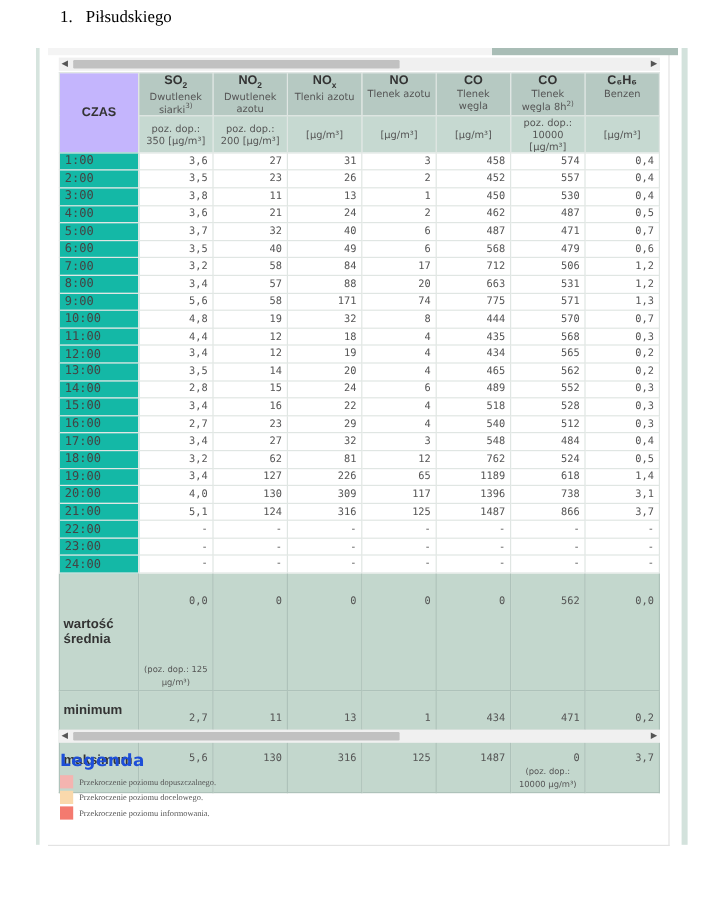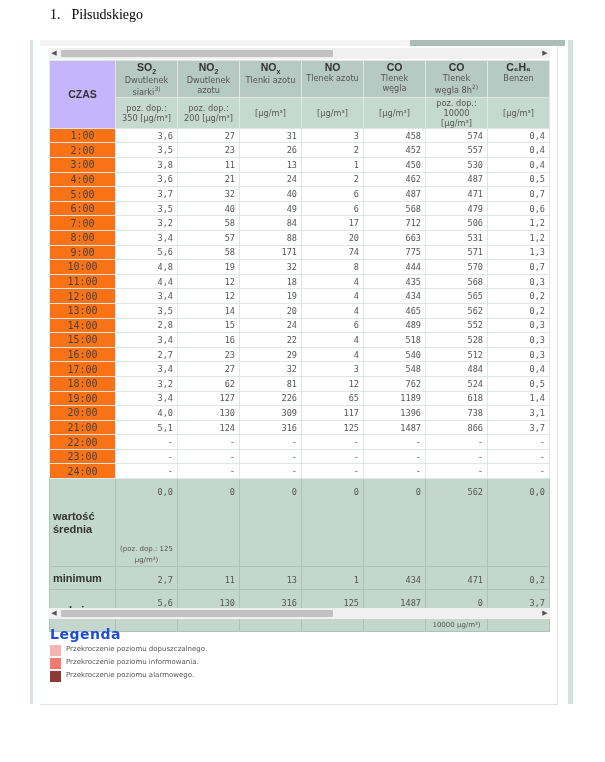--- a/index.html
+++ b/index.html
@@ -15,29 +15,29 @@
   .scrollbar .thumb { position:absolute; top:2px; height:7px; background:#c1c1c1; border-radius:1px; }
   .scrollbar .arrow { position:absolute; top:0; width:10px; height:11px; font-size:7px; line-height:11px; text-align:center; color:#555; }
   .sb-top { left:49px; top:48px; width:501px; }
   .sb-bottom { left:49px; top:608px; width:501px; }
   table.data { position:absolute; left:49px; top:60px; border-collapse:collapse; font-size:8.2px; color:#333; }
   table.data td, table.data th { border:1px solid #e0e6e3; padding:0 4px; }
   th.hdr { background:#b6c9c2; font-weight:normal; vertical-align:top; text-align:center; padding:3px 2px; color:#555; border-color:#a7bbb3; }
   th.hdr .sym { display:block; font-weight:bold; font-size:10.5px; color:#333; font-family:"Liberation Sans", sans-serif; }
   th.czas { background:#c4b5fd; color:#333; font-weight:bold; font-size:10.5px; vertical-align:middle; font-family:"Liberation Sans", sans-serif; border-color:#a7bbb3; }
   th.unit { background:#c6d9d1; font-weight:normal; color:#555; text-align:center; padding:3px 2px; border-color:#b3c7bf; }
-  td.time { background:#f97316; text-align:center; font-family:"DejaVu Sans Mono", monospace; font-size:10px; color:#444; padding:0 3px; height:13.6px; border-color:#d4e1db; }
+  td.time { background:#14b8a6; text-align:left; font-family:"DejaVu Sans Mono", monospace; font-size:10px; color:#444; padding:0 3px; height:13.6px; border-color:#d4e1db; }
   td.val { text-align:right; font-family:"DejaVu Sans Mono", monospace; font-size:8.6px; color:#555; height:13.6px; }
   tr.stat td { background:#c3d7cd; vertical-align:top; border-color:#aec2ba; }
   tr.stat td.label { text-align:left; font-weight:bold; font-family:"Liberation Sans", sans-serif; font-size:11px; color:#333; vertical-align:middle; padding:0 3px; }
-  tr.stat td.val { padding-top:8px; }
+  tr.stat td.val { padding-top:18px; }
   .note { display:block; font-family:"DejaVu Sans", sans-serif; font-size:7px; color:#555; margin-top:1px; white-space:nowrap; }
   .legend { position:absolute; left:50px; top:626px; }
   .legend h2 { margin:0 0 3px 0; font-family:"DejaVu Sans", sans-serif; font-weight:bold; font-size:14px; color:#1d4ed8; letter-spacing:0.5px; }
-  .legend .item { display:flex; align-items:flex-start; height:13px; font-size:7px; color:#555; }
+  .legend .item { display:flex; align-items:center; height:13px; font-size:7px; color:#555;font-family:Liberation Serif, serif; }
   .legend .sw { width:11px; height:11px; margin-right:5px; }
   col.c0 { width:66px; } col.c1 { width:62px; } col.c2 { width:62px; } col.c3 { width:62px; }
   col.c4 { width:62px; } col.c5 { width:62px; } col.c6 { width:62px; } col.c7 { width:62px; }
 </style>
 </head>
 <body>
 
 <div class="doc-title">
   <span class="num">1.</span>
   <span>Piłsudskiego</span>
@@ -368,21 +368,21 @@
 </div>
 
 <div class="legend">
   <h2>Legenda</h2>
   <div id="legend-items">
       <div class="item">
         <span class="sw" style="background: rgb(244, 180, 176);"></span>
         <span>Przekroczenie poziomu dopuszczalnego.</span>
       </div>
       <div class="item">
+        <span class="sw" style="background: rgb(250, 217, 172);"></span>
+        <span>Przekroczenie poziomu docelowego.</span>
+      </div>
+      <div class="item">
         <span class="sw" style="background: rgb(244, 122, 111);"></span>
         <span>Przekroczenie poziomu informowania.</span>
       </div>
-      <div class="item">
-        <span class="sw" style="background: rgb(140, 58, 54);"></span>
-        <span>Przekroczenie poziomu alarmowego.</span>
-      </div>
     </div>
 </div>
 
 </body></html>

